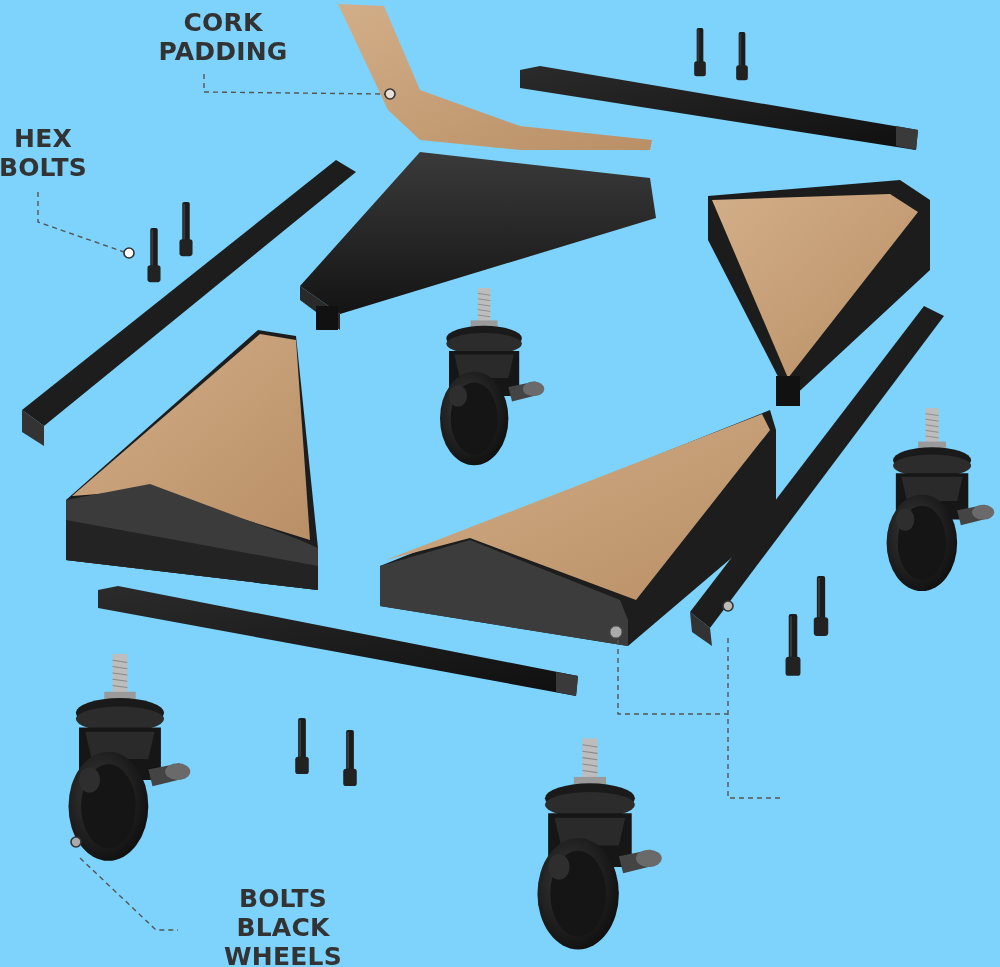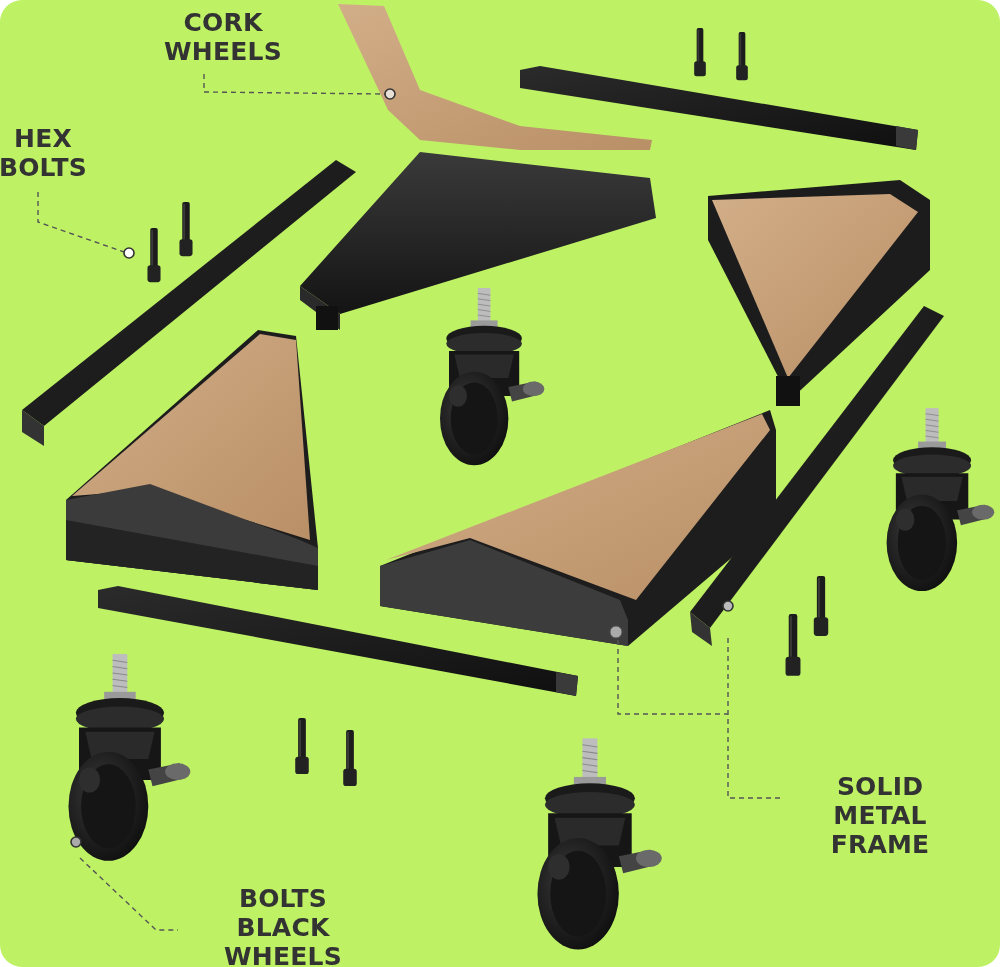--- a/index.html
+++ b/index.html
@@ -1,16 +1,16 @@
 <!DOCTYPE html>
 <html><head>
 <meta charset="utf-8">
 <style>
   html, body { margin:0; padding:0; background:#ffffff; }
-  #stage { position:relative; width:1000px; height:967px; overflow:hidden; background:#bef264; font-family:"DejaVu Sans", sans-serif;border-radius:22px; }
+  #stage { position:relative; width:1000px; height:967px; overflow:hidden; background:#7dd3fc; font-family:"DejaVu Sans", sans-serif; }
   svg#art { position:absolute; left:0; top:0; }
   .label { position:absolute; color:#333333; font-weight:bold; font-size:25px; line-height:29px; text-align:center; letter-spacing:0.2px; }
   .label span { display:block; }
 </style>
 </head>
 <body>
 
 <div id="stage">
 
 <svg id="art" width="1000" height="967" viewBox="0 0 1000 967">
@@ -138,31 +138,27 @@
   <g stroke="#333" stroke-width="1.6">
     <circle cx="390" cy="94" r="5" fill="#e8e0d6"></circle>
     <circle cx="129" cy="253" r="5" fill="#ffffff"></circle>
     <circle cx="728" cy="606" r="5" fill="#bbbbbb"></circle>
     <circle cx="76" cy="842" r="5" fill="#aaaaaa"></circle>
   </g>
 </svg>
 
 <div class="label" style="left:158px; top:8px; width:130px;">
   <span>CORK</span>
-  <span>WHEELS</span>
+  <span>PADDING</span>
 </div>
 
 <div class="label" style="left:-2px; top:124px; width:90px;">
   <span>HEX</span>
   <span>BOLTS</span>
 </div>
 
-<div class="label" style="left:780px; top:772px; width:200px;">
-  <span>SOLID</span>
-  <span>METAL FRAME</span>
-</div>
 
 <div class="label" style="left:178px; top:884px; width:210px;">
   <span>BOLTS</span>
   <span>BLACK WHEELS</span>
 </div>
 
 </div>
 
 </body></html>

